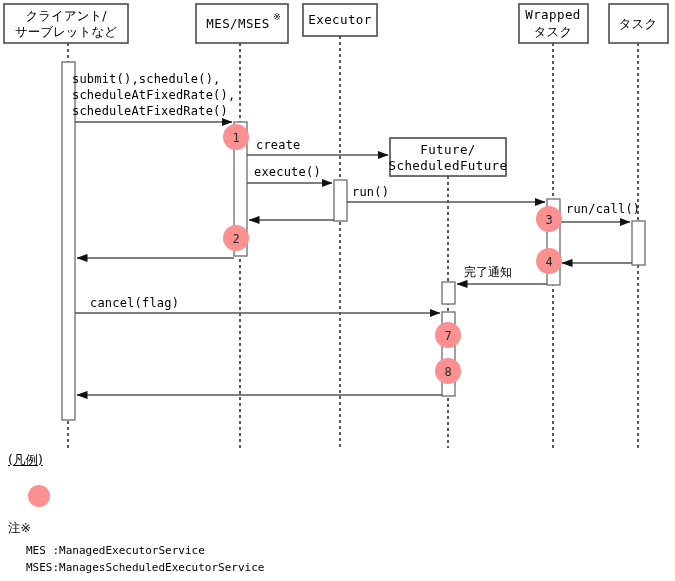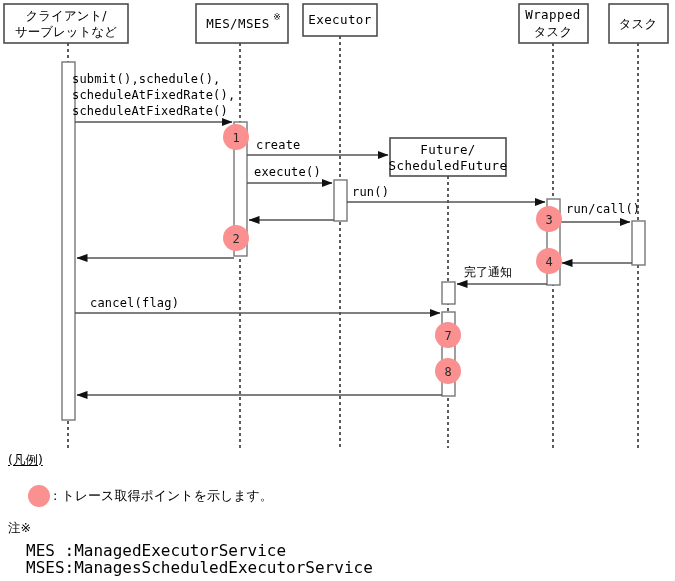--- a/index.html
+++ b/index.html
@@ -126,21 +126,21 @@
     top: 68px;
     white-space: nowrap;
     font-family: "DejaVu Sans", "Liberation Sans", sans-serif;
     font-size: 12.5px;
   }
   .note-lines {
     position: absolute;
     left: 26px;
     top: 90px;
     font-family: "DejaVu Sans Mono", "Liberation Mono", monospace;
-    font-size: 16px;
+    font-size: 11px;
     line-height: 17px;
     white-space: pre;
   }
 </style>
 </head>
 <body>
 
 <div id="diagram-root">
 
   <svg class="seq" viewBox="0 0 675 581">
@@ -259,20 +259,19 @@
         <circle class="marker-circle" cx="448" cy="371" r="13"></circle>
         <text class="marker-num" x="448" y="372">8</text>
       </g>
     </g>
   </svg>
 
   <div class="legend-block">
     <div class="legend-title">(凡例)</div>
     <div class="legend-row">
       <span class="legend-dot"></span>
-      <span class="legend-row-text">: トレース取得ポイントを示します。</span>
     </div>
     <div class="note-title">注※</div>
     <div class="note-lines">MES :ManagedExecutorService
 MSES:ManagesScheduledExecutorService</div>
   </div>
 
 </div>
 
 </body></html>

